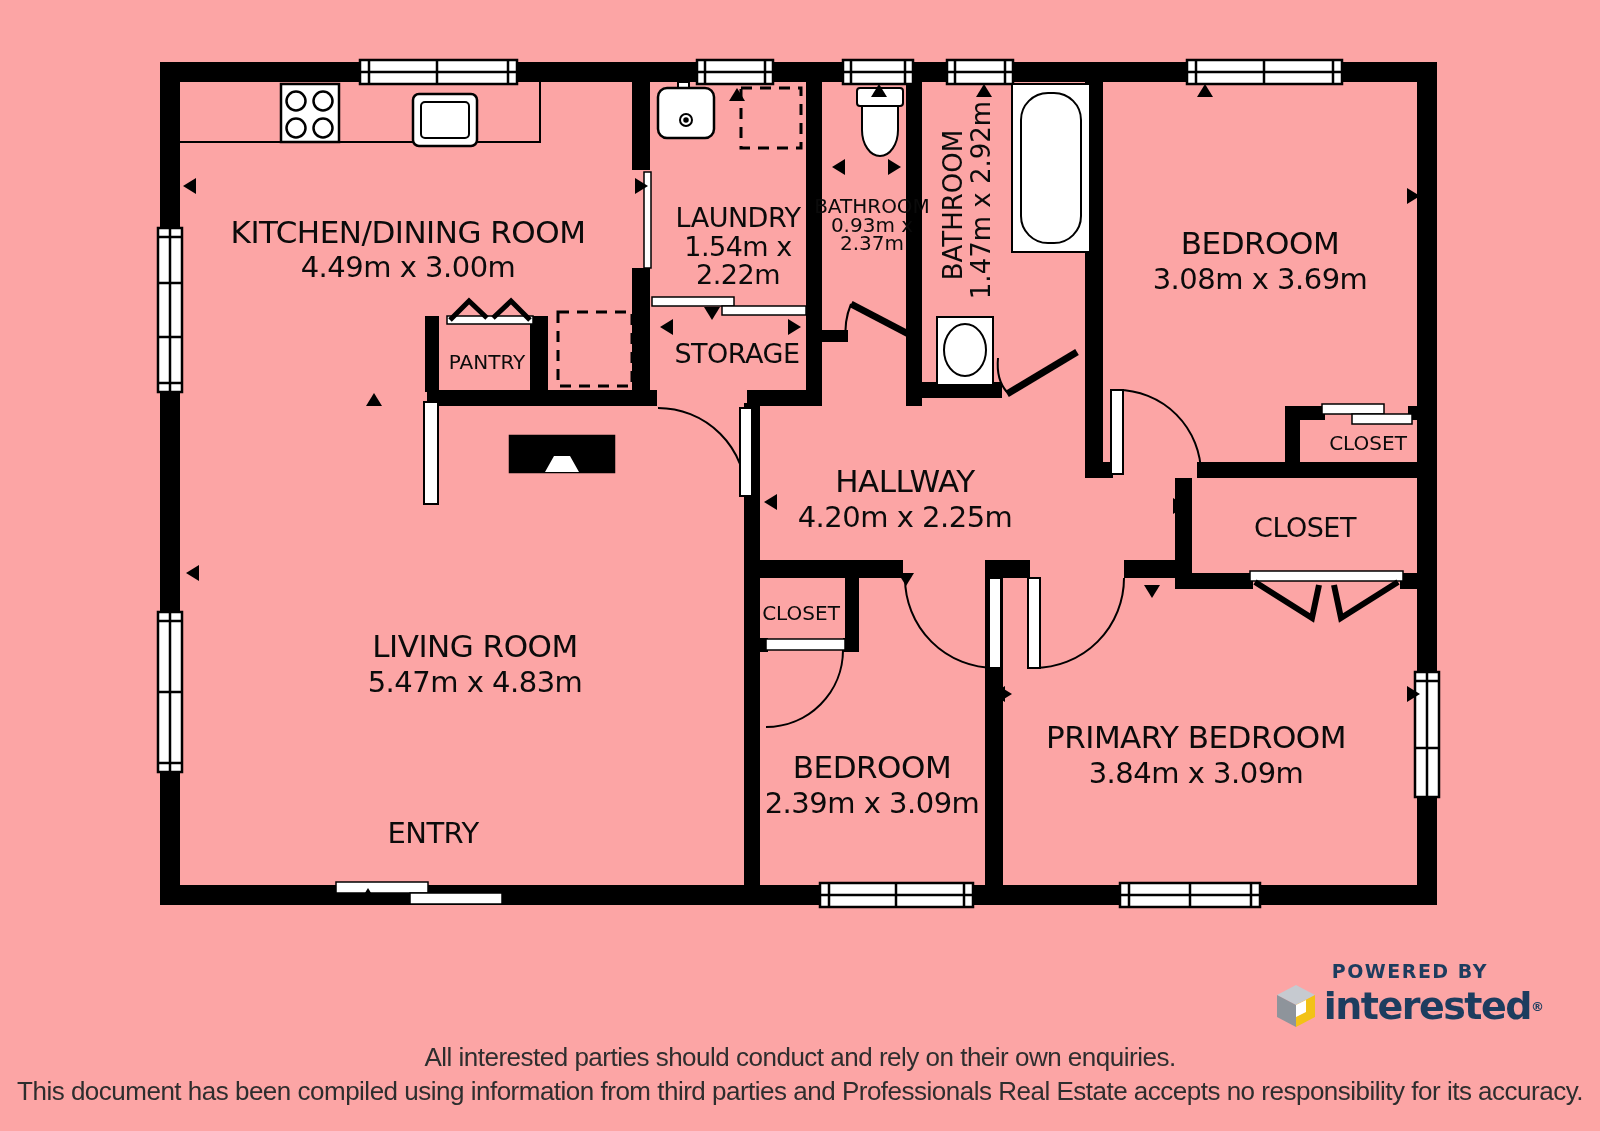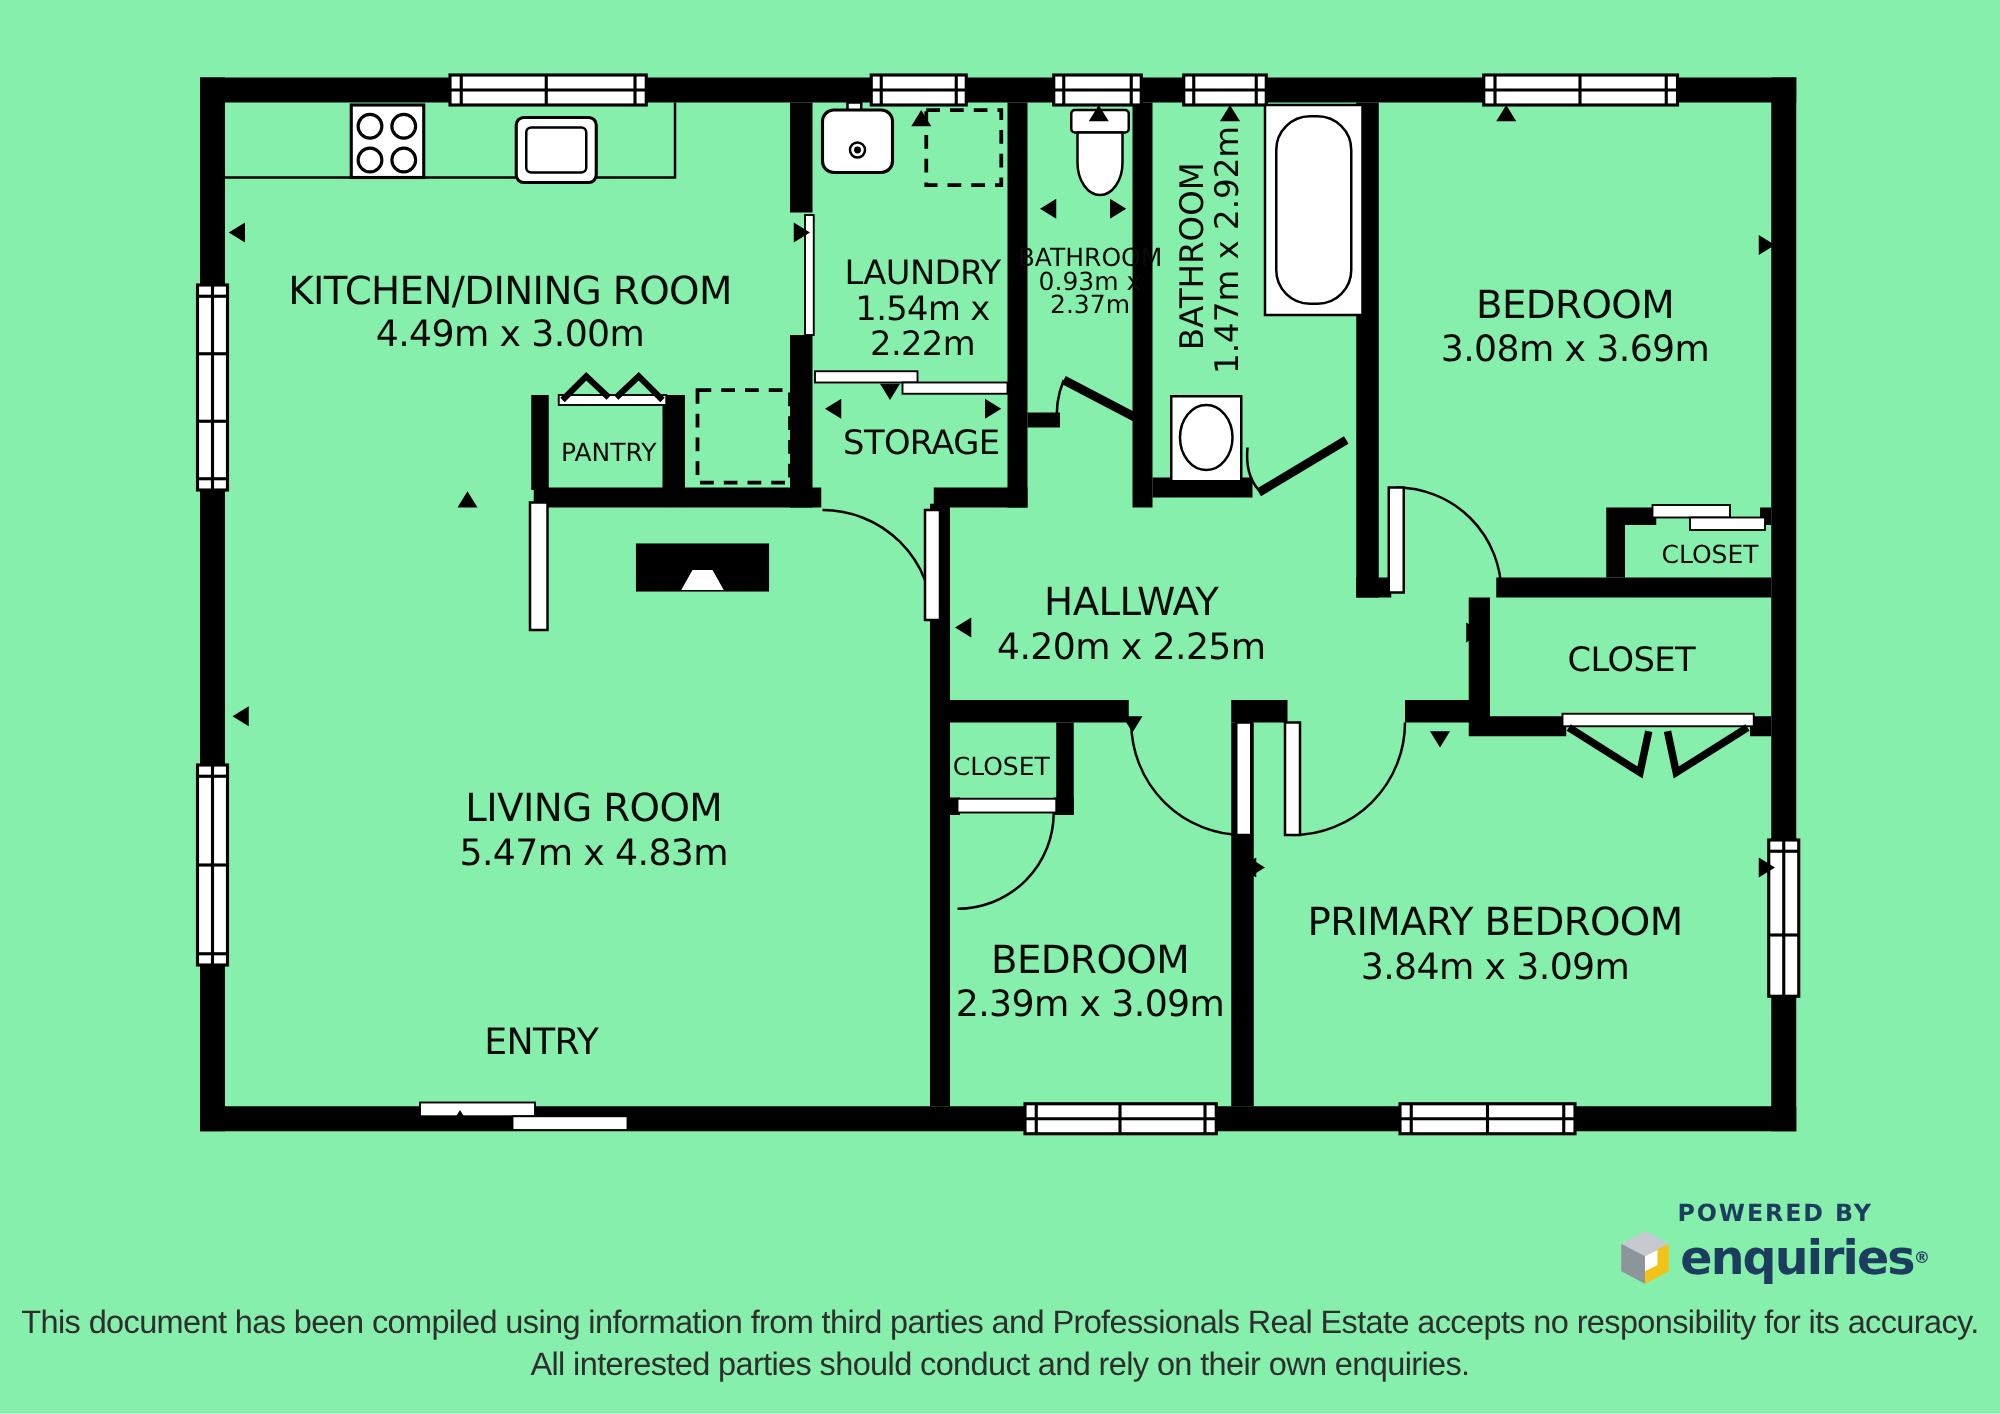--- a/index.html
+++ b/index.html
@@ -1,16 +1,16 @@
 <!DOCTYPE html>
 <html><head>
 <meta charset="utf-8">
 <style>
   html,body{margin:0;padding:0;background:#ffffff;}
-  .page{position:relative;width:1600px;height:1131px;background:#86efac;overflow:hidden;
+  .page{position:relative;width:1600px;height:1131px;background:#fca5a5;overflow:hidden;
         font-family:"DejaVu Sans","Liberation Sans",sans-serif;}
   svg text{fill:#0b0b0b;}
   .room-name{font-size:31px;letter-spacing:-0.5px;}
   .room-dims{font-size:29px;letter-spacing:-0.5px;}
   .small-label{font-size:20px;letter-spacing:0;}
   .mid-label{font-size:27px;letter-spacing:-0.5px;}
   .bath-small{font-size:20px;}
   .bath-rot{font-size:26px;}
   .floor-plan-title{position:absolute;left:0;top:936px;width:100%;text-align:center;
         font-size:29px;letter-spacing:0.5px;color:#0b0b0b;}
@@ -325,23 +325,23 @@
 
 <div class="brand">
   <div class="powered">POWERED BY</div>
   <div class="wordrow">
     <svg class="cube" width="40" height="44" viewBox="0 0 40 44">
       <polygon points="20,1 39,11 20,21 1,11" fill="#c6cad0"></polygon>
       <polygon points="1,11 20,21 20,43 1,33" fill="#8e949b"></polygon>
       <polygon points="39,11 20,21 20,43 39,33" fill="#f2c216"></polygon>
       <polygon points="20,21 30,16 30,28 20,33" fill="#ffffff"></polygon>
     </svg>
-    <span class="wordmark">enquiries</span>
+    <span class="wordmark">interested</span>
     <span class="reg">®</span>
   </div>
 </div>
 
 <div class="disclaimer">
+  <div>All interested parties should conduct and rely on their own enquiries.</div>
   <div>This document has been compiled using information from third parties and Professionals Real Estate accepts no responsibility for its accuracy.</div>
-  <div>All interested parties should conduct and rely on their own enquiries.</div>
 </div>
 
 </div>
 
 </body></html>

